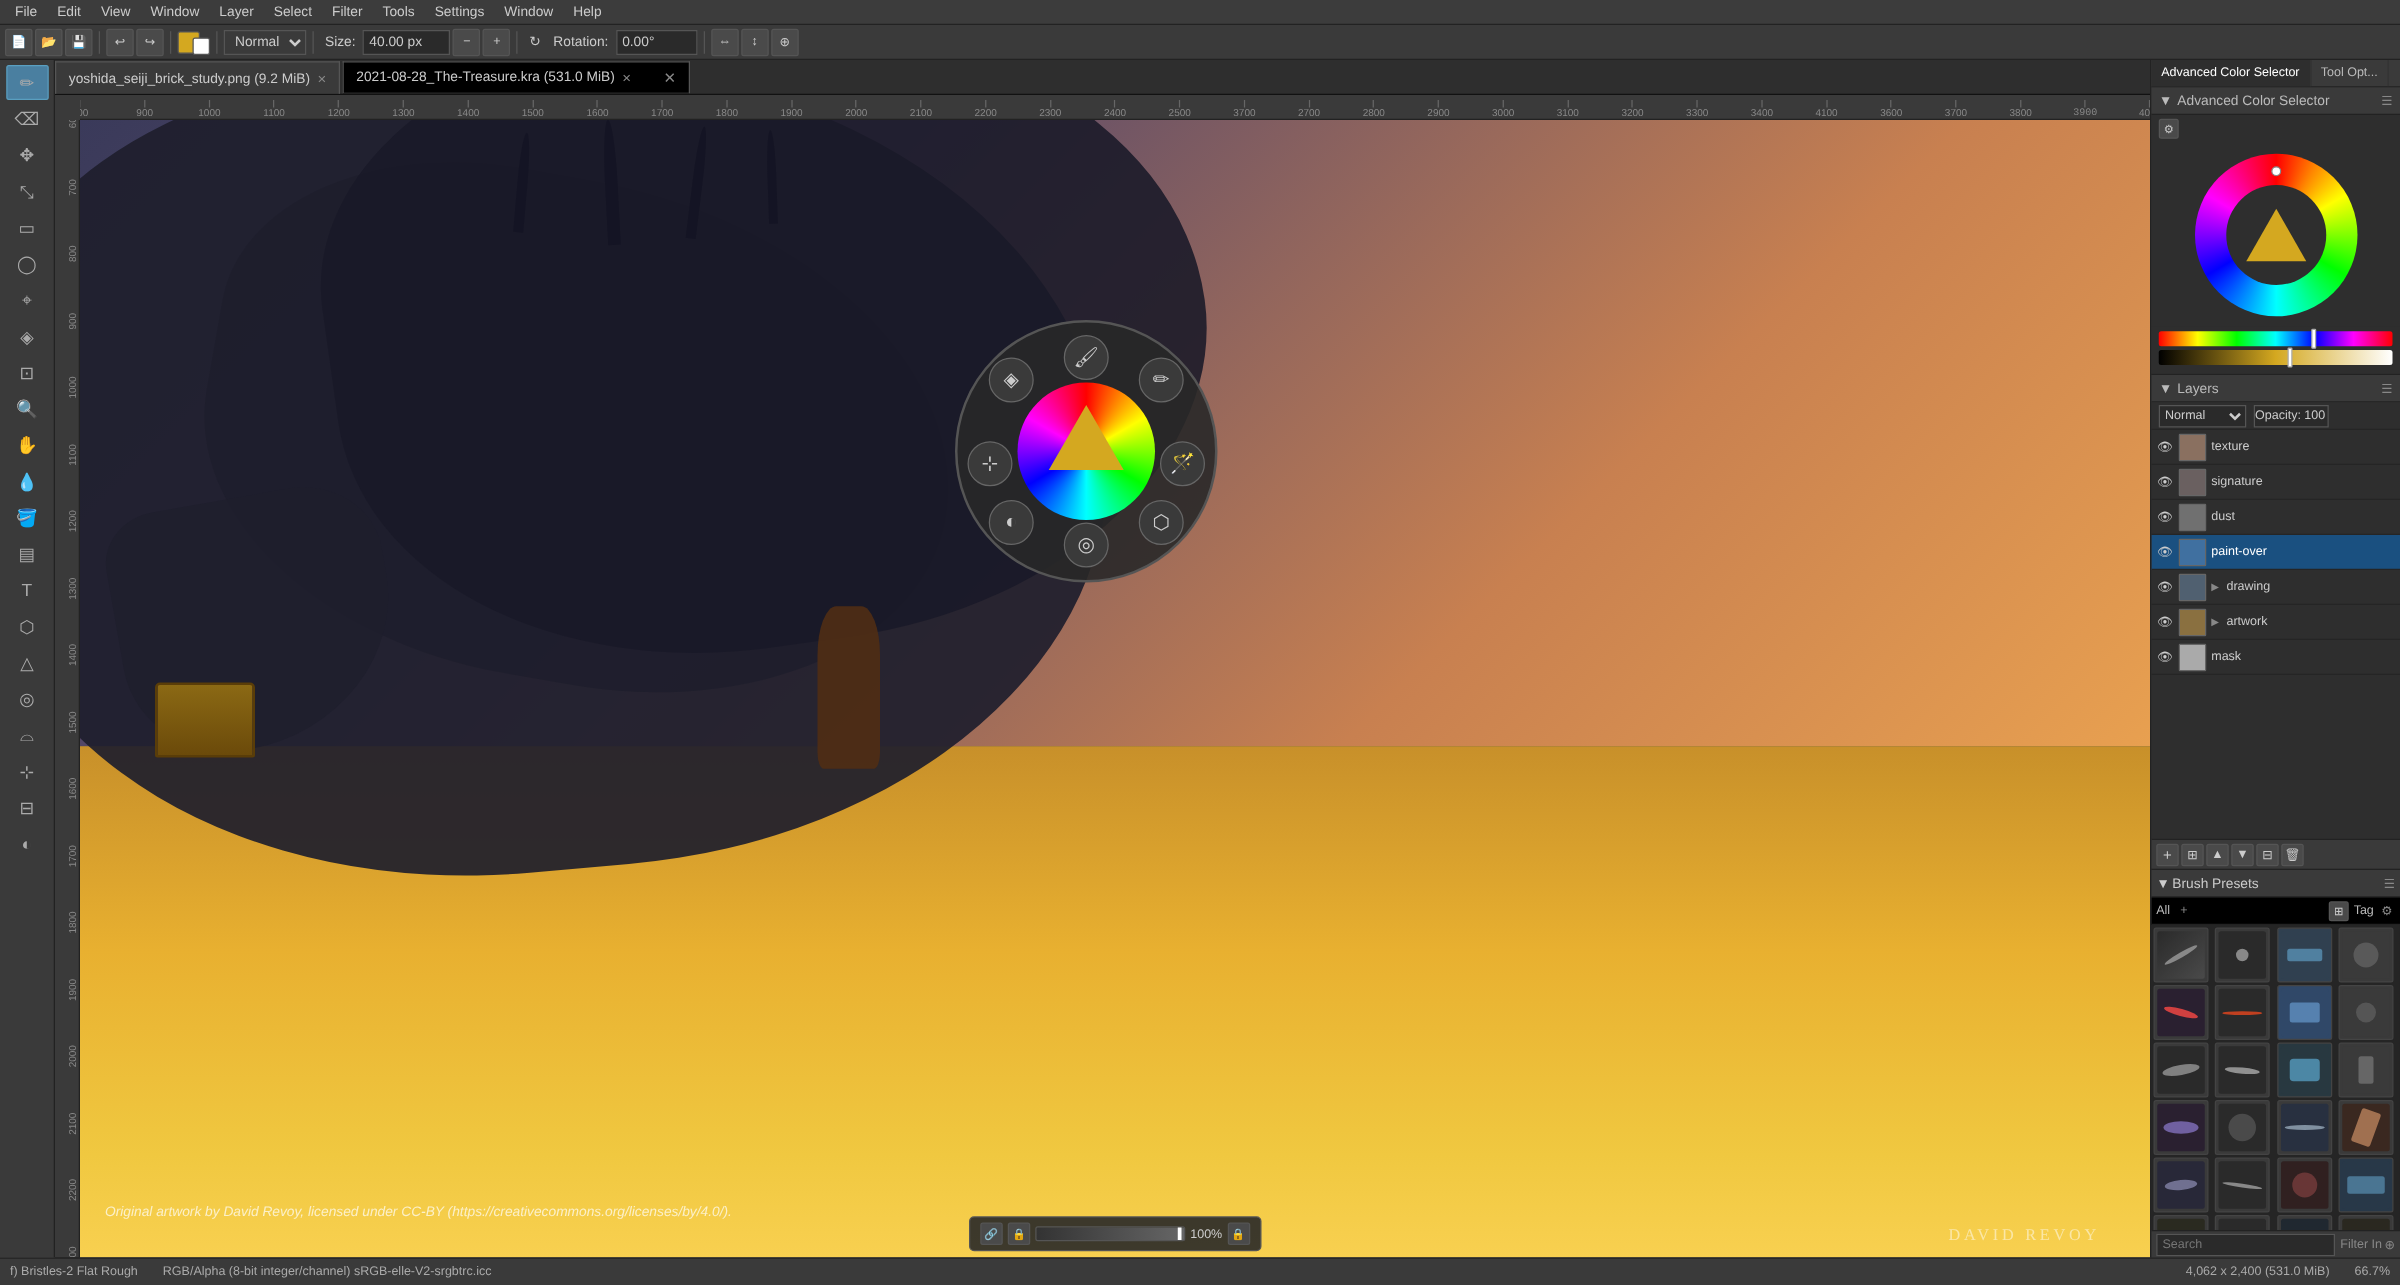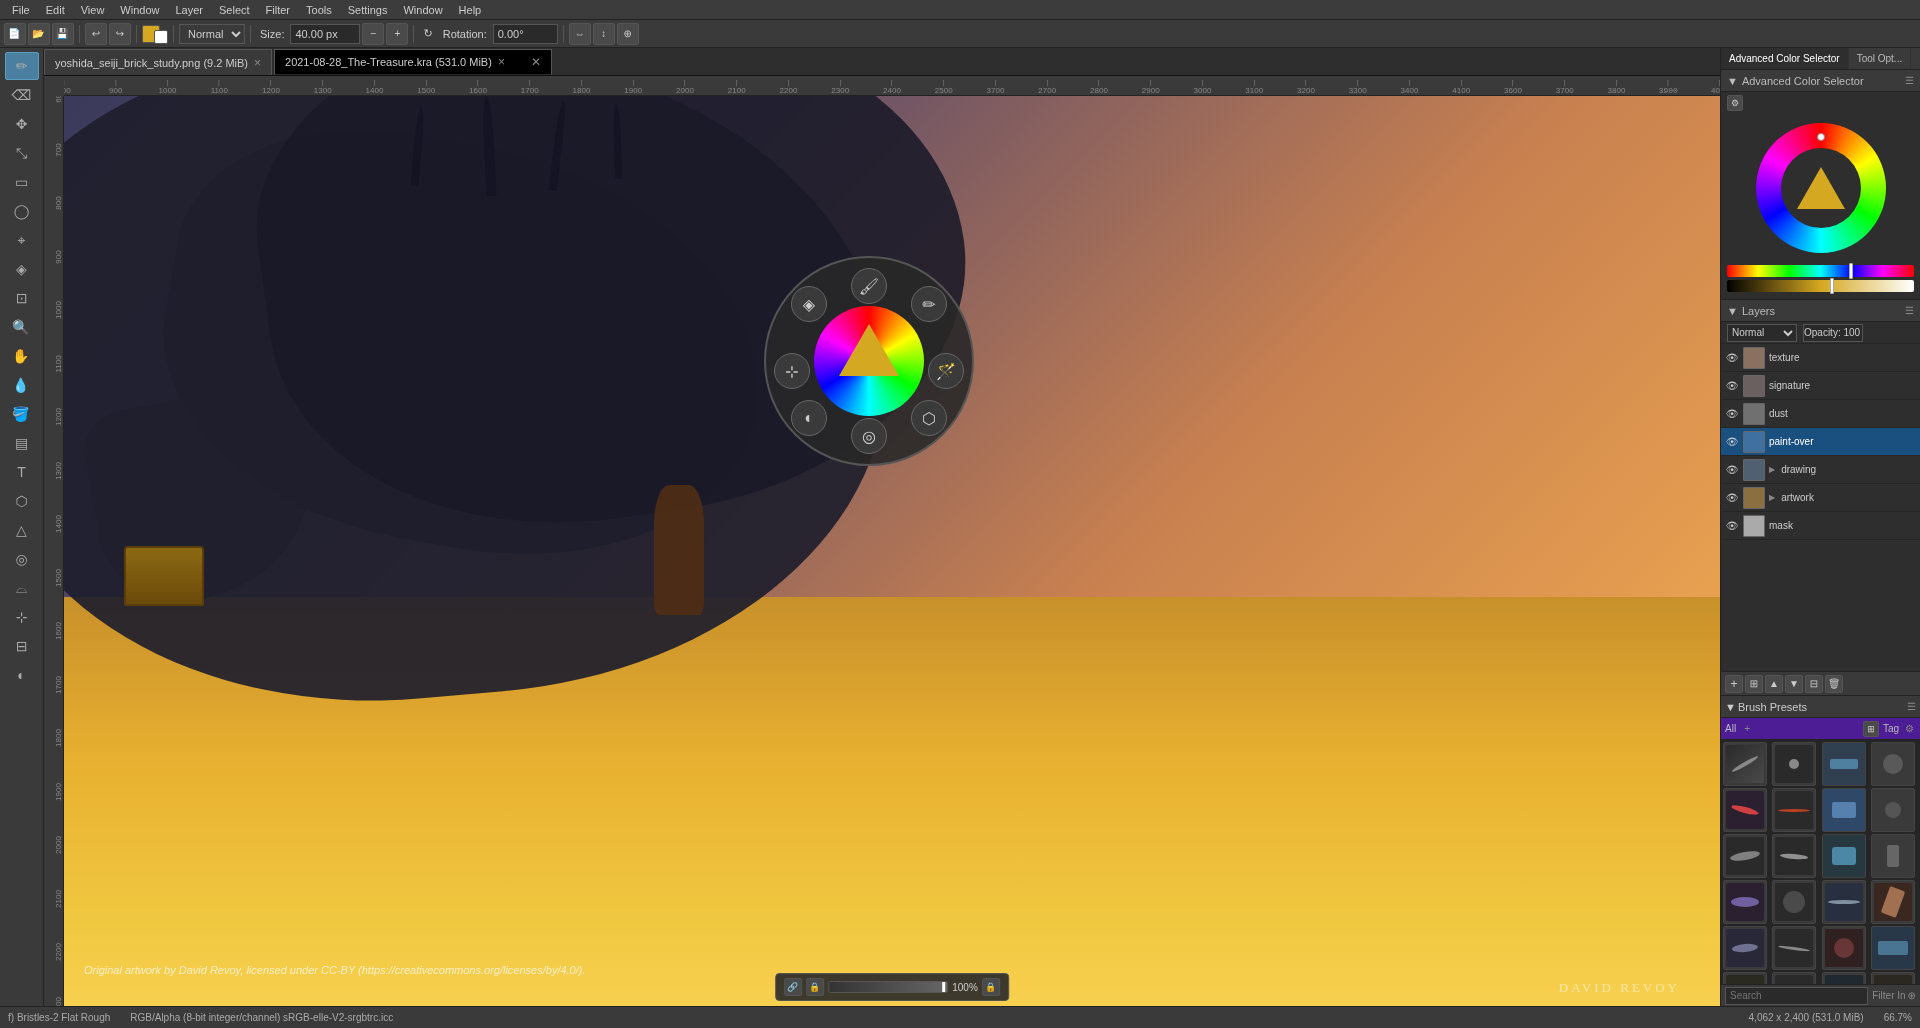--- a/index.html
+++ b/index.html
@@ -490,21 +490,21 @@
       height: 22px;
       background: #3a3a3a;
       display: flex;
       align-items: center;
       padding: 0 4px;
       gap: 2px;
       border-bottom: 1px solid #222;
     }
     .brush-filter-row {
       height: 22px;
-      background: #4c1d95;
+      background: #000000;
       display: flex;
       align-items: center;
       padding: 0 4px;
       gap: 4px;
       border-bottom: 1px solid #222;
     }
     #brush-grid {
       flex: 1;
       overflow-y: auto;
       background: #252525;

